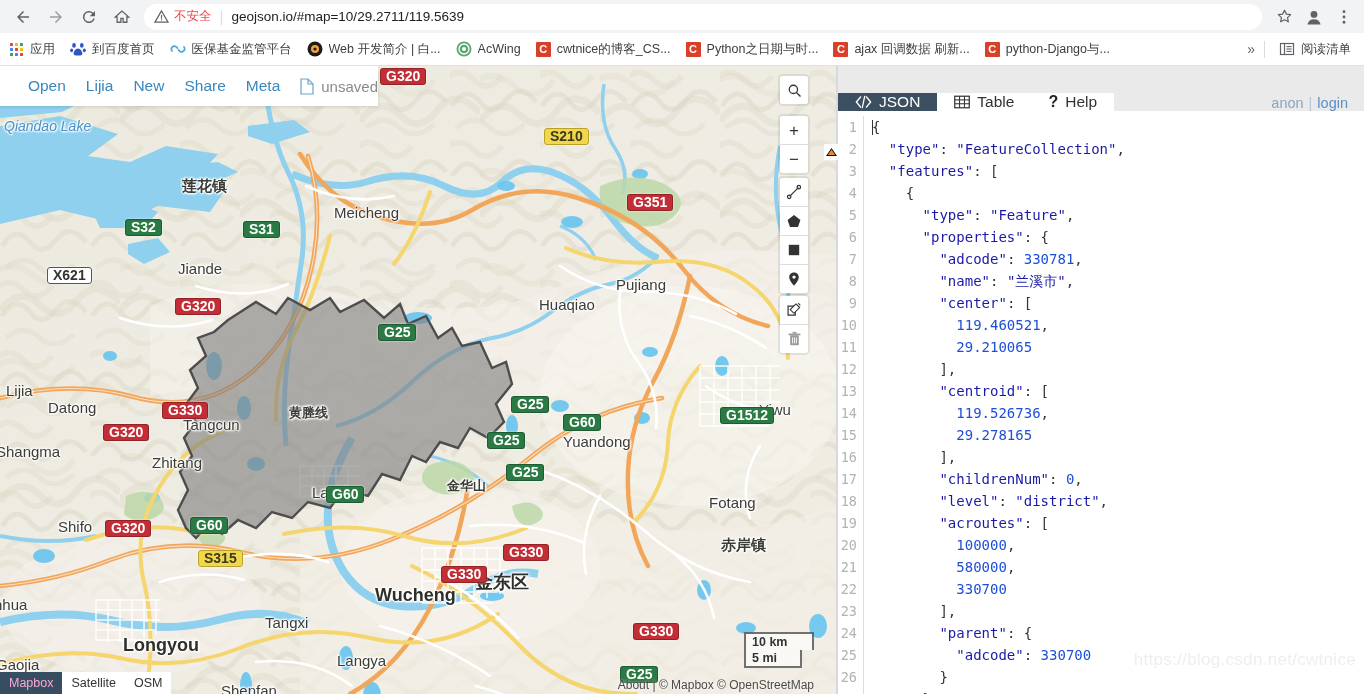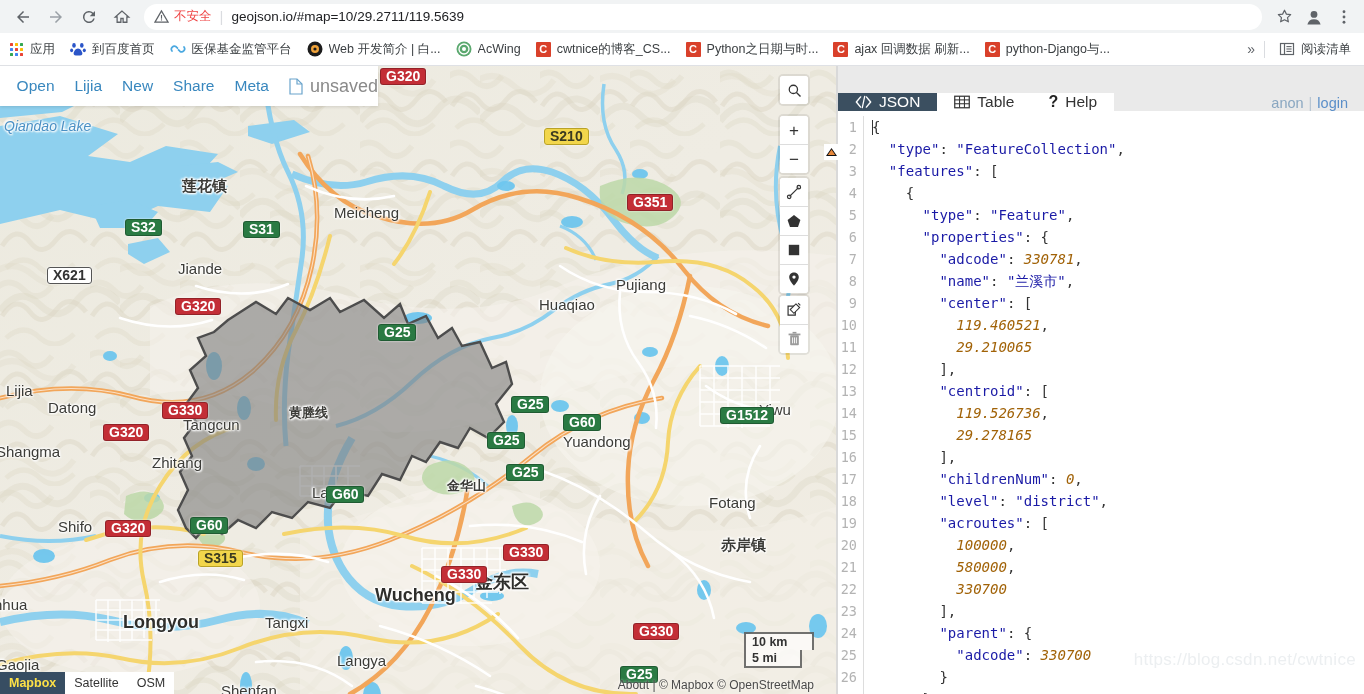--- a/index.html
+++ b/index.html
@@ -79,34 +79,34 @@
   .sh-white{background:#fff;color:#333;border-color:#555;}
 
   
   .map-toolbar{
     position:absolute;left:0;top:0;width:378px;height:40px;background:#fff;
     display:flex;align-items:center;box-sizing:border-box;padding-left:11px;
     box-shadow:0 1px 3px rgba(0,0,0,.12);
     justify-content:flex-end;
   }
   .mt-item{font-size:15.5px;color:#3887be;margin-right:20px;cursor:pointer;}
-  .mt-file{display:flex;align-items:center;color:#8a8a8a;font-size:18px;}
+  .mt-file{display:flex;align-items:center;color:#8a8a8a;font-size:15px;}
   .mt-file svg{margin-right:7px;}
 
   
   .ctl-group{position:absolute;background:#fff;border-radius:3px;
     box-shadow:0 0 0 2px rgba(0,0,0,.08);overflow:hidden;}
   .ctl-btn{width:28px;height:28px;display:flex;align-items:center;justify-content:center;
     background:#fff;color:#333;font-size:17px;line-height:1;border-bottom:1px solid #ddd;cursor:pointer;}
   .ctl-btn:last-child{border-bottom:none;}
 
   
   .basemaps{position:absolute;left:0;bottom:0;display:flex;font-size:12.5px;}
   .bmap{padding:4px 9px;background:#fff;color:#333;}
-  .bmap.active{background:#374d62;color:#fde047;font-weight:bold;}
+  .bmap.active{background:#374d62;color:#f9a8d4;font-weight:normal;}
 
   
   .scalebar{position:absolute;right:24px;bottom:26px;font-size:12.5px;color:#333;}
   .sb-row{border:2px solid rgba(0,0,0,.55);border-top:none;background:rgba(255,255,255,.65);
     padding:1px 6px;box-sizing:border-box;font-weight:bold;}
   .sb-row.top{border:2px solid rgba(0,0,0,.55);border-bottom:none;}
   .attrib{position:absolute;right:24px;bottom:2px;font-size:12px;color:#4a4a4a;
      text-shadow:0 0 3px rgba(255,255,255,.9);}
 
   
@@ -127,21 +127,21 @@
   .editor{position:absolute;left:0;top:45px;width:526px;height:583px;background:#fff;overflow:hidden;
      font-family:"DejaVu Sans Mono","Liberation Mono",monospace;font-size:14px;}
   .ed-rows{position:absolute;left:0;top:5px;width:526px;}
   .ed-row{display:flex;height:22px;line-height:22px;}
   .ed-num{width:25px;text-align:right;padding-right:6px;color:#b3b3b3;font-size:13.5px;flex:0 0 auto;
      box-sizing:border-box;}
   .ed-gut{width:1px;background:#ddd;flex:0 0 auto;}
   .ed-txt{padding-left:8px;white-space:pre;flex:1 1 auto;color:#333;}
   .k{color:#1a1aa6;}
   .s{color:#1a1aa6;}
-  .n{color:#a16207;font-style:italic;}
+  .n{color:#1d4ed8;}
   .p{color:#333;}
   .caret{display:inline-block;width:1px;height:15px;background:#333;vertical-align:-3px;margin-right:-1px;}
 
   .watermark{position:absolute;right:8px;bottom:24px;font-size:17px;color:#eceff1;
      font-family:"Liberation Sans",sans-serif;pointer-events:none;letter-spacing:.3px;}
 </style>
 </head>
 <body>
 
 <div class="app">
@@ -461,21 +461,21 @@
         <div class="mlabel cn" style="left:182px;top:111px;">莲花镇</div>
         <div class="mlabel" style="left:334px;top:138px;">Meicheng</div>
         <div class="mlabel" style="left:178px;top:194px;">Jiande</div>
         <div class="mlabel" style="left:6px;top:316px;">Lijia</div>
         <div class="mlabel" style="left:48px;top:333px;">Datong</div>
         <div class="mlabel" style="left:-4px;top:377px;">Shangma</div>
         <div class="mlabel" style="left:183px;top:350px;">Tangcun</div>
         <div class="mlabel" style="left:152px;top:388px;">Zhitang</div>
         <div class="mlabel cn sm" style="left:289px;top:338px;">黄塍线</div>
         <div class="mlabel" style="left:58px;top:452px;">Shifo</div>
-        <div class="mlabel big" style="left:86px;top:546px;padding-left:37px;">Longyou</div>
+        <div class="mlabel big" style="left:86px;top:569px;padding-left:37px;">Longyou</div>
         <div class="mlabel" style="left:-4px;top:590px;">Gaojia</div>
         <div class="mlabel" style="left:265px;top:548px;">Tangxi</div>
         <div class="mlabel" style="left:337px;top:586px;">Langya</div>
         <div class="mlabel" style="left:221px;top:616px;">Shenfan</div>
         <div class="mlabel" style="left:312px;top:418px;">Lanxi</div>
         <div class="mlabel big" style="left:375px;top:519px;">Wucheng</div>
         <div class="mlabel cn big" style="left:475px;top:504px;">金东区</div>
         <div class="mlabel cn sm" style="left:447px;top:411px;">金华山</div>
         <div class="mlabel" style="left:539px;top:230px;">Huaqiao</div>
         <div class="mlabel" style="left:616px;top:210px;">Pujiang</div>

